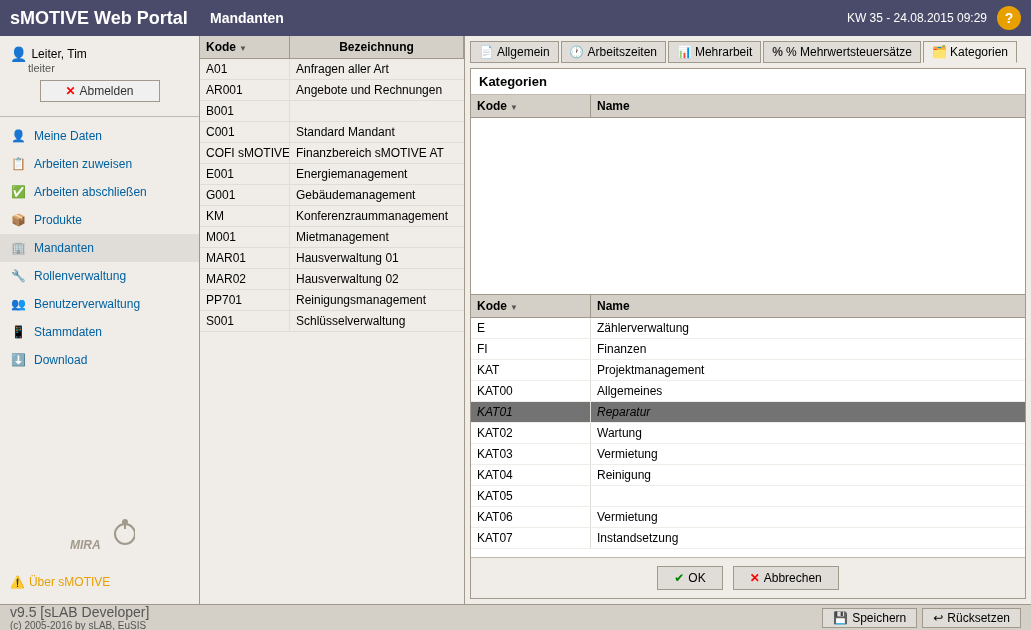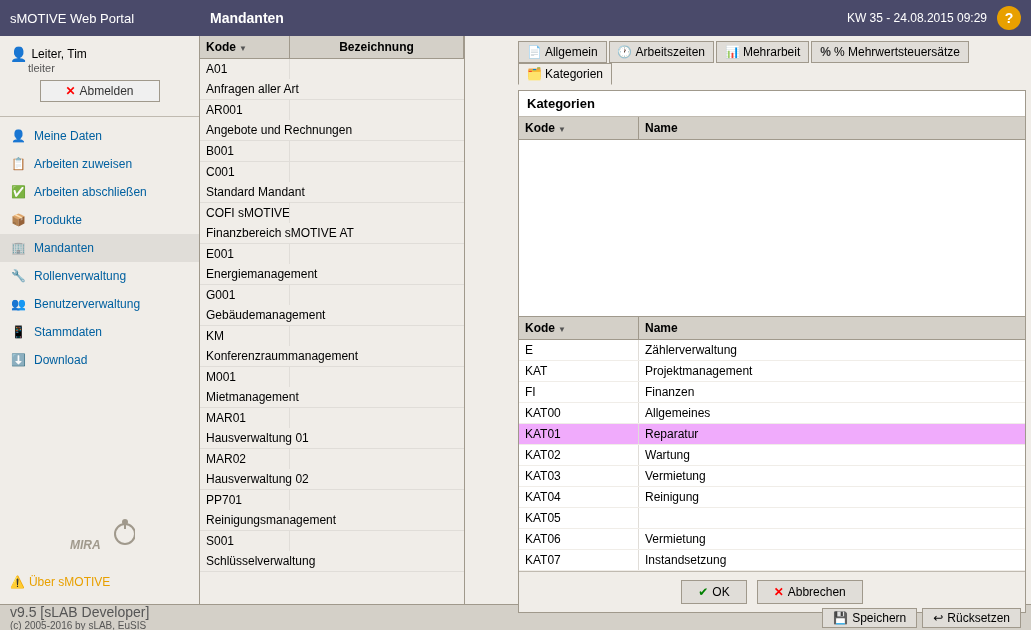--- a/index.html
+++ b/index.html
@@ -1,20 +1,20 @@
 <!DOCTYPE html>
 <html><head>
   <meta charset="utf-8">
   <style>
     * { box-sizing: border-box; margin: 0; padding: 0; font-family: Arial, sans-serif; font-size: 12px; }
     body { width: 1031px; height: 630px; overflow: hidden; background: #d4d0c8; }
 
     
     #header { display: flex; align-items: center; background: #4a4a6a; height: 36px; padding: 0 10px; }
-    #header-title { color: white; font-size: 13px; font-weight: normal; flex: 0 0 200px; }
+    #header-title { color: white; font-size: 18px; font-weight: bold; flex: 0 0 200px; }
     #header-section { color: white; font-size: 14px; font-weight: bold; flex: 1; }
     #header-date { color: white; font-size: 12px; margin-right: 10px; }
     #header-icon { width: 24px; height: 24px; background: #e8a000; border-radius: 50%; display: flex; align-items: center; justify-content: center; color: white; font-weight: bold; font-size: 14px; cursor: pointer; }
 
     
     #main { display: flex; height: calc(630px - 36px - 26px); }
 
     
     #sidebar { width: 200px; background: #f0ede8; border-right: 1px solid #a0998c; display: flex; flex-direction: column; padding: 5px 0; }
     #user-section { padding: 5px 10px 8px 10px; border-bottom: 1px solid #c0bab0; margin-bottom: 5px; }
@@ -23,29 +23,29 @@
     #logout-btn { display: flex; align-items: center; justify-content: center; gap: 4px; background: #f0f0f0; border: 1px solid #a0998c; padding: 3px 10px; margin: 6px auto; cursor: pointer; color: #333; width: 120px; }
 
     .nav-item { display: flex; align-items: center; gap: 6px; padding: 5px 10px; cursor: pointer; color: #0060a0; text-decoration: none; }
     .nav-item .icon { width: 18px; height: 18px; display: flex; align-items: center; justify-content: center; flex-shrink: 0; }
 
     #sidebar-bottom { margin-top: auto; padding: 10px; text-align: center; }
     #mira-logo { font-size: 22px; color: #8b5cf6; font-style: italic; }
     #about-link { display: flex; align-items: center; gap: 4px; color: #e8a000; cursor: pointer; margin-top: 5px; }
 
     
-    #content { flex: 1; display: flex; background: #f0ede8; gap: 48px; }
+    #content { flex: 1; display: flex; background: #f0ede8; }
 
     
     #left-panel { width: 265px; border-right: 1px solid #a0998c; display: flex; flex-direction: column; }
     #left-table-header { display: flex; background: #d4d0c8; border-bottom: 1px solid #a0998c; }
     .lt-col-header { padding: 4px 6px; border-right: 1px solid #a0998c; display: flex; align-items: center; gap: 3px; font-weight: bold; }
     .lt-col-header:last-child { flex: 1; justify-content: center; }
     #left-table-body { flex: 1; overflow-y: auto; }
-    .lt-row { display: flex; border-bottom: 1px solid #e0ddd8; cursor: pointer; flex-direction: column; }
+    .lt-row { display: flex; border-bottom: 1px solid #e0ddd8; cursor: pointer; }
     .lt-cell { padding: 3px 6px; overflow: hidden; white-space: nowrap; }
     .lt-cell-kode { width: 90px; border-right: 1px solid #e0ddd8; flex-shrink: 0; }
     .lt-cell-bez { flex: 1; }
 
     
     #right-panel { flex: 1; display: flex; flex-direction: column; padding: 5px; }
     #tabs { display: flex; gap: 0; margin-bottom: 5px; flex-wrap: wrap; }
     .tab { display: flex; align-items: center; gap: 3px; padding: 3px 8px; border: 1px solid #a0998c; background: #e0ddd8; cursor: pointer; margin-right: 2px; white-space: nowrap; }
     .tab.active { background: #f0ede8; border-bottom-color: #f0ede8; }
 
@@ -56,21 +56,21 @@
     .rt-header { display: flex; background: #d4d0c8; border-bottom: 1px solid #a0998c; position: sticky; top: 0; z-index: 1; }
     .rt-col { padding: 4px 6px; display: flex; align-items: center; gap: 3px; font-weight: bold; }
     .rt-col-kode { width: 120px; border-right: 1px solid #a0998c; flex-shrink: 0; }
     .rt-col-name { flex: 1; }
     .rt-row { display: flex; border-bottom: 1px solid #f0ede8; }
     .rt-cell { padding: 3px 6px; }
     .rt-cell-kode { width: 120px; border-right: 1px solid #e0ddd8; flex-shrink: 0; }
     .rt-cell-name { flex: 1; }
 
     #lower-table { flex: 1; overflow-y: auto; display: flex; flex-direction: column; }
-    .rt-row.selected { background: #f0abfc; }
+    .rt-row.selected { background: #737373; font-style: italic; }
 
     #dialog-buttons { display: flex; justify-content: center; gap: 10px; padding: 8px; border-top: 1px solid #c0bab0; background: #f0ede8; }
     .dialog-btn { display: flex; align-items: center; gap: 4px; padding: 4px 16px; border: 1px solid #a0998c; background: #e0ddd8; cursor: pointer; }
 
     
     #footer { height: 26px; background: #d4d0c8; border-top: 1px solid #a0998c; display: flex; align-items: center; justify-content: space-between; padding: 0 10px; }
     #footer-buttons { display: flex; gap: 5px; }
     .footer-btn { display: flex; align-items: center; gap: 4px; padding: 2px 10px; border: 1px solid #a0998c; background: #e0ddd8; cursor: pointer; }
 
     
@@ -281,26 +281,26 @@
             <div class="rt-col rt-col-name">
               <span>Name</span>
             </div>
           </div>
           <div id="lower-table-body" style="flex:1; overflow-y:auto;">
           <div class="rt-row">
                 <div class="rt-cell rt-cell-kode">E</div>
                 <div class="rt-cell rt-cell-name">Zählerverwaltung</div>
               </div>
               <div class="rt-row">
+                <div class="rt-cell rt-cell-kode">FI</div>
+                <div class="rt-cell rt-cell-name">Finanzen</div>
+              </div>
+              <div class="rt-row">
                 <div class="rt-cell rt-cell-kode">KAT</div>
                 <div class="rt-cell rt-cell-name">Projektmanagement</div>
-              </div>
-              <div class="rt-row">
-                <div class="rt-cell rt-cell-kode">FI</div>
-                <div class="rt-cell rt-cell-name">Finanzen</div>
               </div>
               <div class="rt-row">
                 <div class="rt-cell rt-cell-kode">KAT00</div>
                 <div class="rt-cell rt-cell-name">Allgemeines</div>
               </div>
               <div class="rt-row selected">
                 <div class="rt-cell rt-cell-kode">KAT01</div>
                 <div class="rt-cell rt-cell-name">Reparatur</div>
               </div>
               <div class="rt-row">

